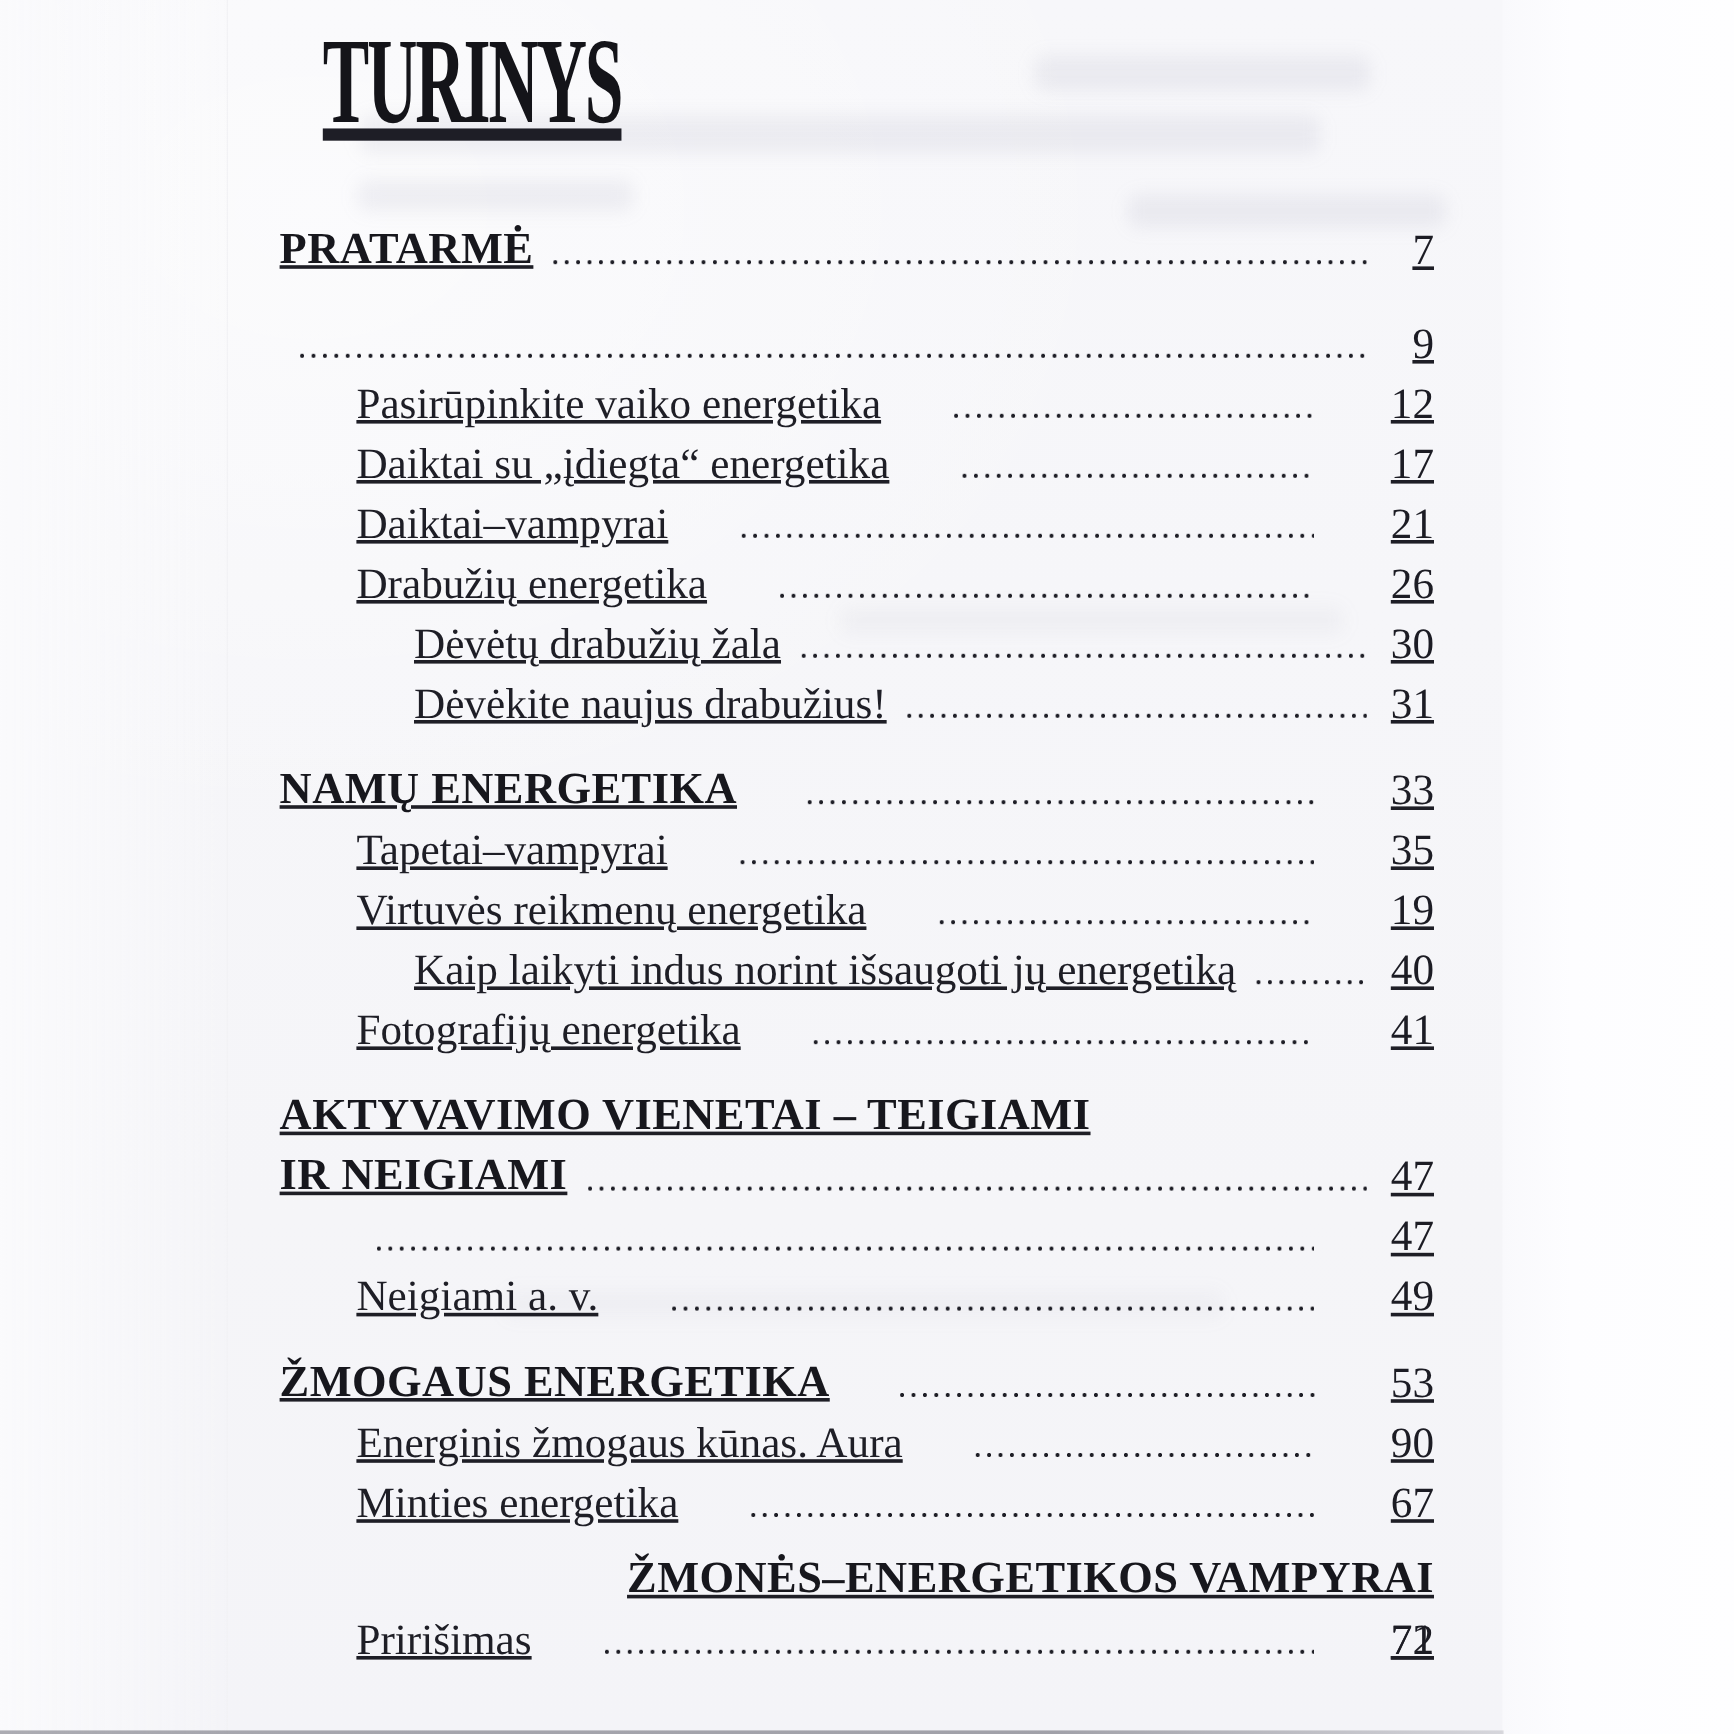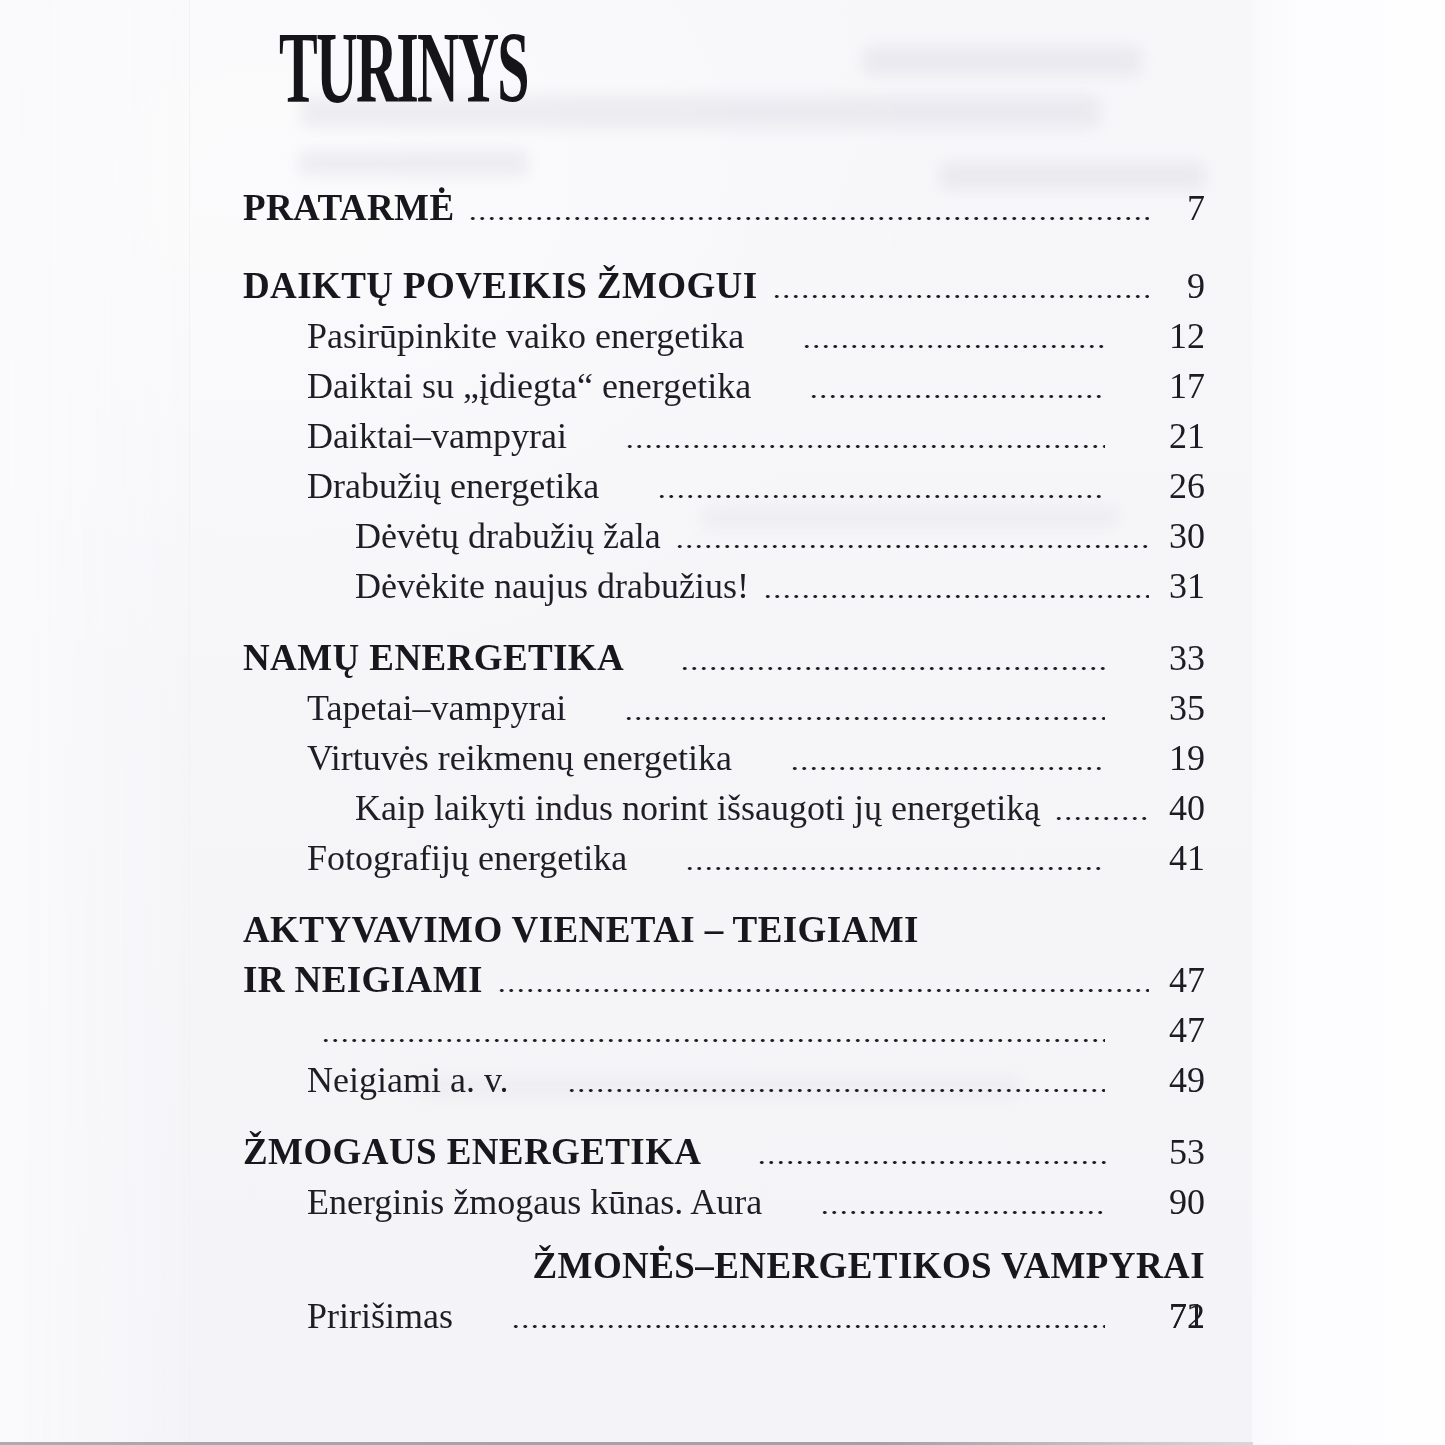--- a/index.html
+++ b/index.html
@@ -40,22 +40,23 @@
     filter:blur(7px);border-radius:9px;
   }
   .g1{left:862px;top:46px;width:280px;height:30px;}
   .g2{left:300px;top:96px;width:800px;height:32px;}
   .g3{left:298px;top:150px;width:230px;height:26px;}
   .g4{left:940px;top:162px;width:265px;height:28px;}
   .g5{left:700px;top:505px;width:420px;height:24px;background:rgba(140,140,160,.06);}
   .g6{left:420px;top:1075px;width:600px;height:24px;background:rgba(140,140,160,.05);}
 
   .content{
-    position:absolute;top:33px;left:243px;width:962px;
+    position:absolute;top:33px;left:233px;width:962px;
     color:var(--ink);
+    text-decoration:underline;
   }
   h1.title{
     margin:0 0 78px 36px;
     height:72px;line-height:72px;
     font-size:100px;font-weight:bold;letter-spacing:-3px;
     transform:scale(.58,1.02);transform-origin:left bottom;
     white-space:nowrap;color:#141419;
   }
   .row{
     display:flex;align-items:flex-end;height:50px;line-height:50px;
@@ -98,21 +99,20 @@
 
   <div class="content">
     <h1 class="title">TURINYS</h1>
     <div id="toc-entries">
         <div class="row level-1">
           <span class="label">PRATARMĖ</span>
           <span class="leader"></span>
           <span class="pagenum">7</span>
         </div>
         <div class="row level-1 gap-lg">
-          <span class="label">DAIKTŲ POVEIKIS ŽMOGUI</span>
           <span class="leader"></span>
           <span class="pagenum">9</span>
         </div>
         <div class="row level-2">
           <span class="label">Pasirūpinkite vaiko energetika</span>
           <span class="leader"></span>
           <span class="pagenum">12</span>
         </div>
         <div class="row level-2">
           <span class="label">Daiktai su „įdiegta“ energetika</span>
@@ -183,20 +183,25 @@
         </div>
         <div class="row level-1 gap-md">
           <span class="label">ŽMOGAUS ENERGETIKA</span>
           <span class="leader"></span>
           <span class="pagenum">53</span>
         </div>
         <div class="row level-2">
           <span class="label">Energinis žmogaus kūnas. Aura</span>
           <span class="leader"></span>
           <span class="pagenum">90</span>
+        </div>
+        <div class="row level-2">
+          <span class="label">Minties energetika</span>
+          <span class="leader"></span>
+          <span class="pagenum">67</span>
         </div>
         <div class="row level-1 gap-sm">
           <span class="label">ŽMONĖS–ENERGETIKOS VAMPYRAI</span>
           <span class="leader"></span>
           <span class="pagenum">71</span>
         </div>
         <div class="row level-2">
           <span class="label">Pririšimas</span>
           <span class="leader"></span>
           <span class="pagenum">72</span>

